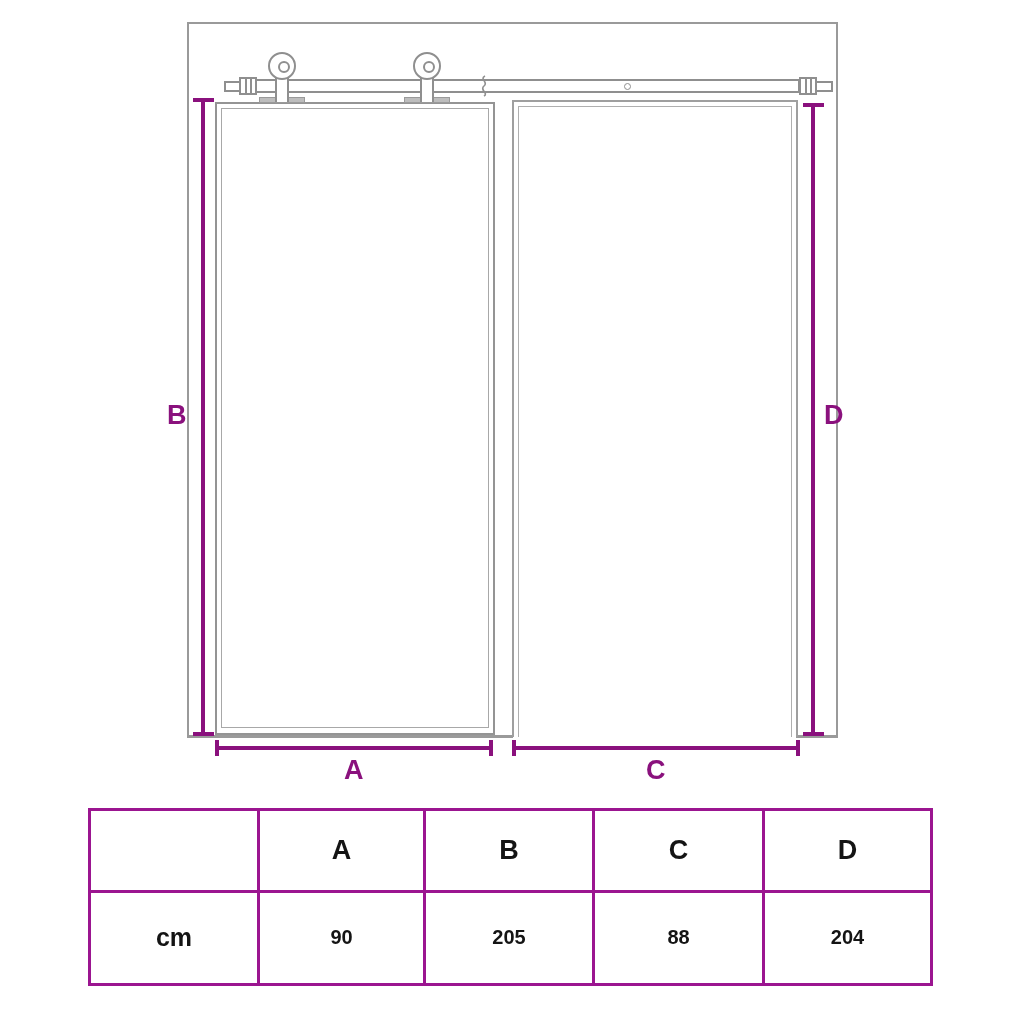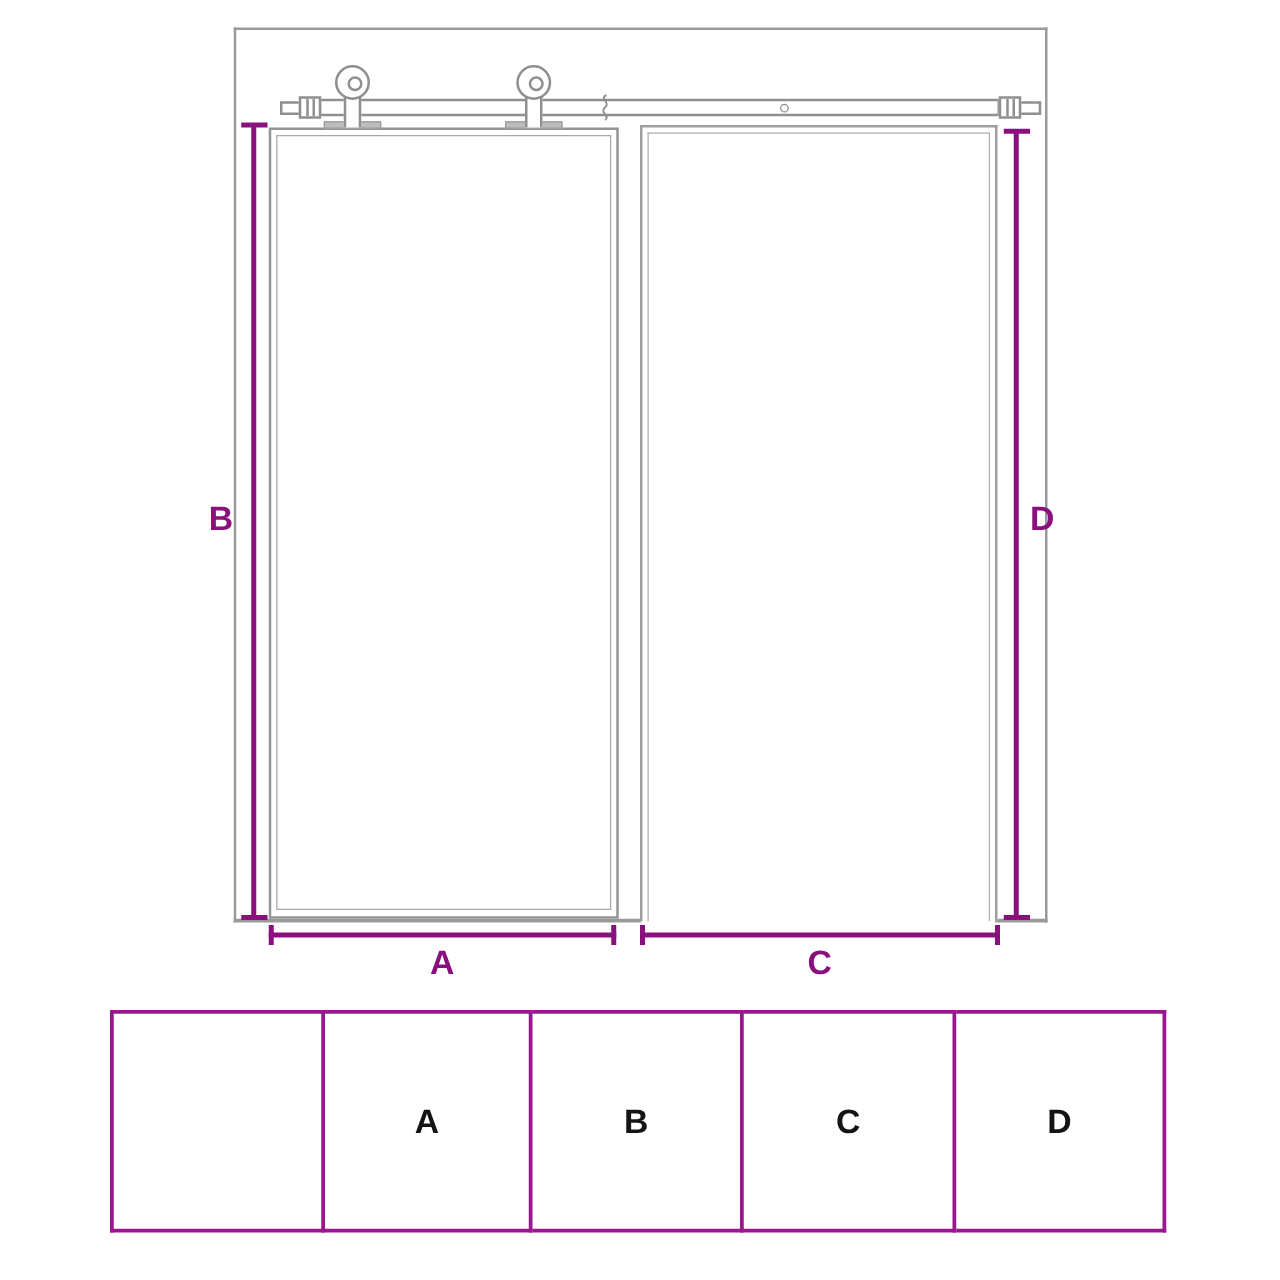--- a/index.html
+++ b/index.html
@@ -168,16 +168,23 @@
         <col style="width:168px">
     </colgroup>
     <tbody>
         <tr class="r-head">
       <th class="col-head"></th>
       <th class="col-head">A</th>
       <th class="col-head">B</th>
       <th class="col-head">C</th>
       <th class="col-head">D</th>
     </tr>
+    <tr class="r-cm">
+      <td class="row-head">cm</td>
+      <td class="val">90</td>
+      <td class="val">205</td>
+      <td class="val">88</td>
+      <td class="val">204</td>
+    </tr>
   </tbody>
     </table>
 
 </div>
 
 </body></html>

